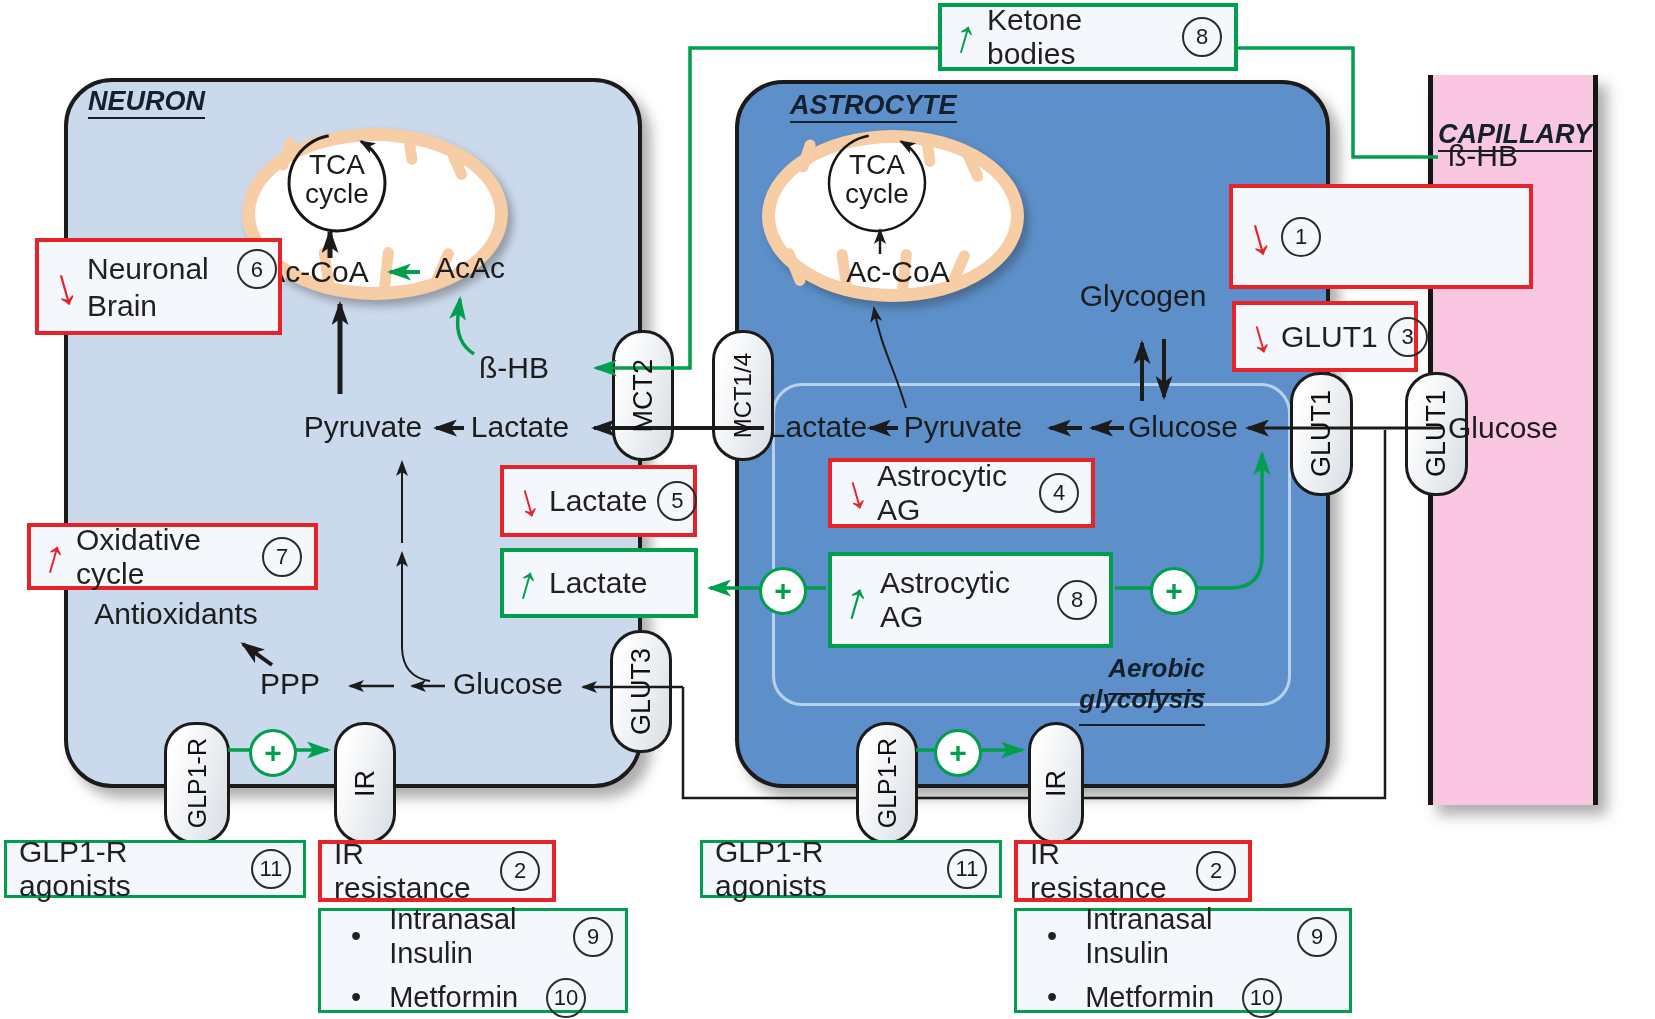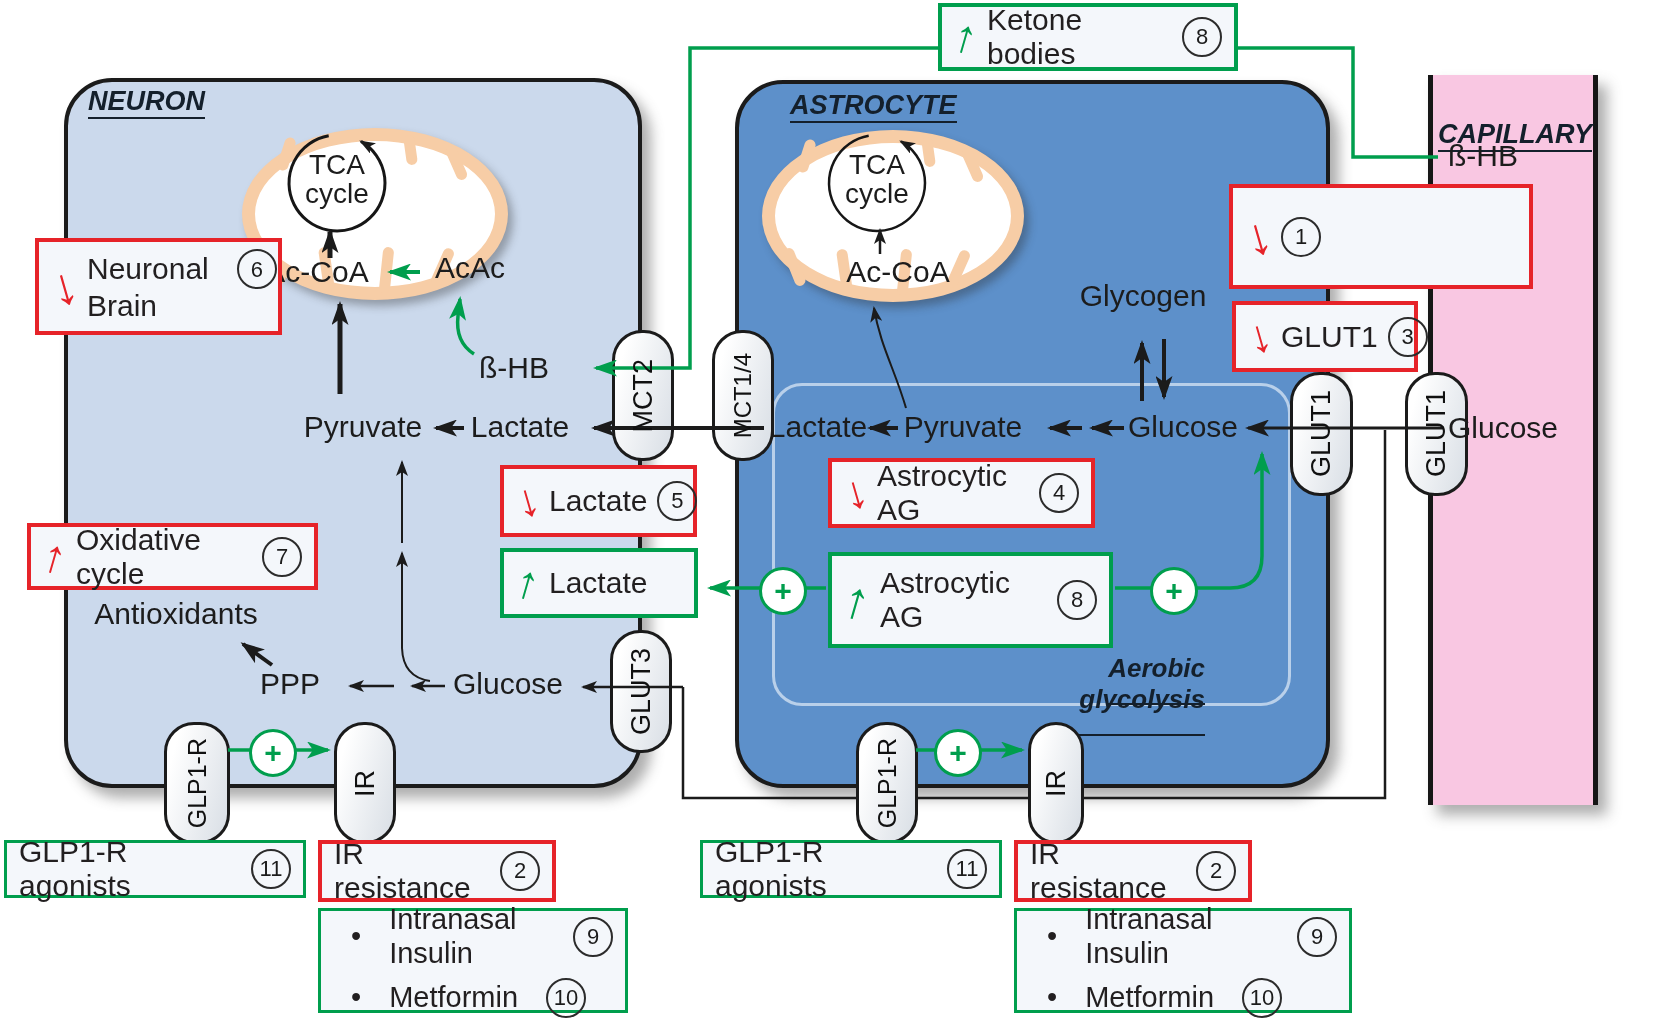--- a/index.html
+++ b/index.html
@@ -40,21 +40,21 @@
         width:36px;height:36px;border:2.3px solid #2c2c2c;border-radius:50%;font-size:22px;color:#1c1c1c;
         background:transparent;}
   .trend{font-weight:bold;line-height:.85;font-size:46px;flex:none;}
   .trend.down{color:var(--red);transform:rotate(-16deg);}
   .trend.up{color:var(--green);transform:rotate(16deg);}
   .plusc{position:absolute;z-index:4;width:42px;height:42px;border-radius:50%;background:#fff;
          border:3.2px solid var(--green);color:var(--green);font-size:30px;font-weight:bold;
          display:flex;align-items:center;justify-content:center;line-height:1;}
   .italic-label{position:absolute;z-index:4;font-style:italic;font-weight:bold;font-size:26px;
                 color:#14202c;text-align:right;}
-  .italic-label span{border-bottom:2.5px solid #14202c;padding-bottom:20px;}
+  .italic-label span{border-bottom:2.5px solid #14202c;padding-bottom:10px;}
   .bold2{font-weight:bold;}
   .tcol{display:flex;flex-direction:column;align-items:flex-start;line-height:1.15;}
   .trow{display:flex;align-items:center;gap:28px;}
 </style>
 </head>
 <body>
 
 <div id="stage">
 
   <div id="neuron" class="cell"></div>

